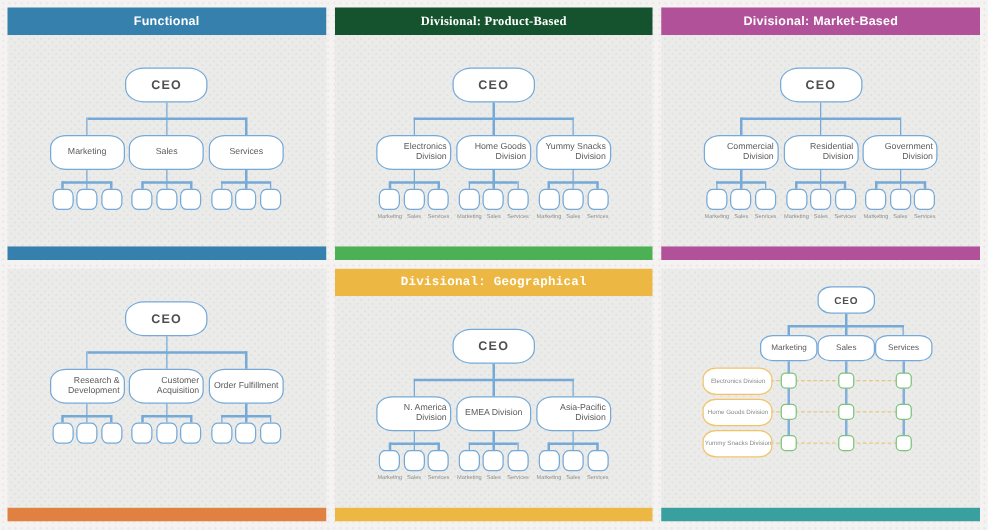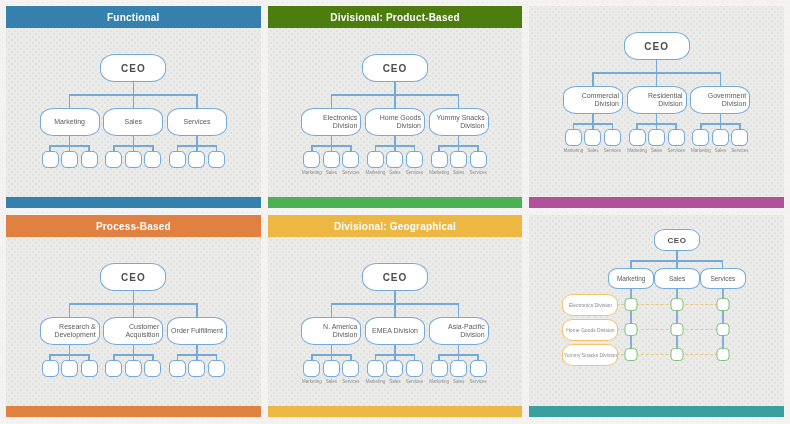--- a/index.html
+++ b/index.html
@@ -149,21 +149,21 @@
               <i class="lstub"></i>
               <div class="leaf"></div>
             </div>
         </div>
       </div>
     </div>
     <footer class="ftr" style="background-color: rgb(53, 128, 173);"></footer>
   </section>
 
   <section class="panel">
-    <header class="hdr" style="background-color: #4d7c0f;">
+    <header class="hdr" style="background-color: #14532d; font-family: Liberation Serif, serif;">
       <span>Divisional: Product-Based</span>
     </header>
     <div class="content">
       <div class="shape ceo">CEO</div>
       <i class="v ceo-stub"></i>
       <i class="h toprail"></i>
       <div class="branch b1">
         <i class="v bstub"></i>
         <div class="shape child">Electronics Division</div>
         <i class="v bdown"></i>
@@ -230,107 +230,107 @@
               <div class="leaf"></div>
               <span class="llab">Services</span>
             </div>
         </div>
       </div>
     </div>
     <footer class="ftr" style="background-color: rgb(76, 177, 85);"></footer>
   </section>
 
   <section class="panel">
-    <div class="content">
-      <div class="shape ceo">CEO</div>
-      <i class="v ceo-stub"></i>
-      <i class="h toprail"></i>
-      <div class="branch b1">
-        <i class="v bstub"></i>
-        <div class="shape child">Commercial Division</div>
-        <i class="v bdown"></i>
-        <i class="h brail"></i>
-        <div class="leafrow">
-          <div class="leafcol">
-              <i class="lstub"></i>
-              <div class="leaf"></div>
-              <span class="llab">Marketing</span>
-            </div>
-          <div class="leafcol">
-              <i class="lstub"></i>
-              <div class="leaf"></div>
-              <span class="llab">Sales</span>
-            </div>
-          <div class="leafcol">
-              <i class="lstub"></i>
-              <div class="leaf"></div>
-              <span class="llab">Services</span>
-            </div>
-        </div>
-      </div>
-      <div class="branch b2">
-        <i class="v bstub"></i>
-        <div class="shape child">Residential Division</div>
-        <i class="v bdown"></i>
-        <i class="h brail"></i>
-        <div class="leafrow">
-          <div class="leafcol">
-              <i class="lstub"></i>
-              <div class="leaf"></div>
-              <span class="llab">Marketing</span>
-            </div>
-          <div class="leafcol">
-              <i class="lstub"></i>
-              <div class="leaf"></div>
-              <span class="llab">Sales</span>
-            </div>
-          <div class="leafcol">
-              <i class="lstub"></i>
-              <div class="leaf"></div>
-              <span class="llab">Services</span>
-            </div>
-        </div>
-      </div>
-      <div class="branch b3">
-        <i class="v bstub"></i>
-        <div class="shape child">Government Division</div>
-        <i class="v bdown"></i>
-        <i class="h brail"></i>
-        <div class="leafrow">
-          <div class="leafcol">
-              <i class="lstub"></i>
-              <div class="leaf"></div>
-              <span class="llab">Marketing</span>
-            </div>
-          <div class="leafcol">
-              <i class="lstub"></i>
-              <div class="leaf"></div>
-              <span class="llab">Sales</span>
-            </div>
-          <div class="leafcol">
-              <i class="lstub"></i>
-              <div class="leaf"></div>
-              <span class="llab">Services</span>
-            </div>
-        </div>
-      </div>
-    </div>
-    <footer class="ftr" style="background-color: rgb(177, 81, 154);"></footer>
-  </section>
-
-  <section class="panel">
-    <header class="hdr" style="background-color: rgb(224, 129, 66);">
-      <span>Process-Based</span>
+    <header class="hdr" style="background-color: rgb(177, 81, 154);">
+      <span>Divisional: Market-Based</span>
     </header>
     <div class="content">
       <div class="shape ceo">CEO</div>
       <i class="v ceo-stub"></i>
       <i class="h toprail"></i>
       <div class="branch b1">
         <i class="v bstub"></i>
+        <div class="shape child">Commercial Division</div>
+        <i class="v bdown"></i>
+        <i class="h brail"></i>
+        <div class="leafrow">
+          <div class="leafcol">
+              <i class="lstub"></i>
+              <div class="leaf"></div>
+              <span class="llab">Marketing</span>
+            </div>
+          <div class="leafcol">
+              <i class="lstub"></i>
+              <div class="leaf"></div>
+              <span class="llab">Sales</span>
+            </div>
+          <div class="leafcol">
+              <i class="lstub"></i>
+              <div class="leaf"></div>
+              <span class="llab">Services</span>
+            </div>
+        </div>
+      </div>
+      <div class="branch b2">
+        <i class="v bstub"></i>
+        <div class="shape child">Residential Division</div>
+        <i class="v bdown"></i>
+        <i class="h brail"></i>
+        <div class="leafrow">
+          <div class="leafcol">
+              <i class="lstub"></i>
+              <div class="leaf"></div>
+              <span class="llab">Marketing</span>
+            </div>
+          <div class="leafcol">
+              <i class="lstub"></i>
+              <div class="leaf"></div>
+              <span class="llab">Sales</span>
+            </div>
+          <div class="leafcol">
+              <i class="lstub"></i>
+              <div class="leaf"></div>
+              <span class="llab">Services</span>
+            </div>
+        </div>
+      </div>
+      <div class="branch b3">
+        <i class="v bstub"></i>
+        <div class="shape child">Government Division</div>
+        <i class="v bdown"></i>
+        <i class="h brail"></i>
+        <div class="leafrow">
+          <div class="leafcol">
+              <i class="lstub"></i>
+              <div class="leaf"></div>
+              <span class="llab">Marketing</span>
+            </div>
+          <div class="leafcol">
+              <i class="lstub"></i>
+              <div class="leaf"></div>
+              <span class="llab">Sales</span>
+            </div>
+          <div class="leafcol">
+              <i class="lstub"></i>
+              <div class="leaf"></div>
+              <span class="llab">Services</span>
+            </div>
+        </div>
+      </div>
+    </div>
+    <footer class="ftr" style="background-color: rgb(177, 81, 154);"></footer>
+  </section>
+
+  <section class="panel">
+    <div class="content">
+      <div class="shape ceo">CEO</div>
+      <i class="v ceo-stub"></i>
+      <i class="h toprail"></i>
+      <div class="branch b1">
+        <i class="v bstub"></i>
         <div class="shape child">Research &amp; Development</div>
         <i class="v bdown"></i>
         <i class="h brail"></i>
         <div class="leafrow">
           <div class="leafcol">
               <i class="lstub"></i>
               <div class="leaf"></div>
             </div>
           <div class="leafcol">
               <i class="lstub"></i>
@@ -380,21 +380,21 @@
               <i class="lstub"></i>
               <div class="leaf"></div>
             </div>
         </div>
       </div>
     </div>
     <footer class="ftr" style="background-color: rgb(224, 129, 66);"></footer>
   </section>
 
   <section class="panel">
-    <header class="hdr" style="background-color: rgb(236, 184, 67);">
+    <header class="hdr" style="background-color: rgb(236, 184, 67); font-family: Liberation Mono, monospace;">
       <span>Divisional: Geographical</span>
     </header>
     <div class="content">
       <div class="shape ceo">CEO</div>
       <i class="v ceo-stub"></i>
       <i class="h toprail"></i>
       <div class="branch b1">
         <i class="v bstub"></i>
         <div class="shape child">N. America Division</div>
         <i class="v bdown"></i>

